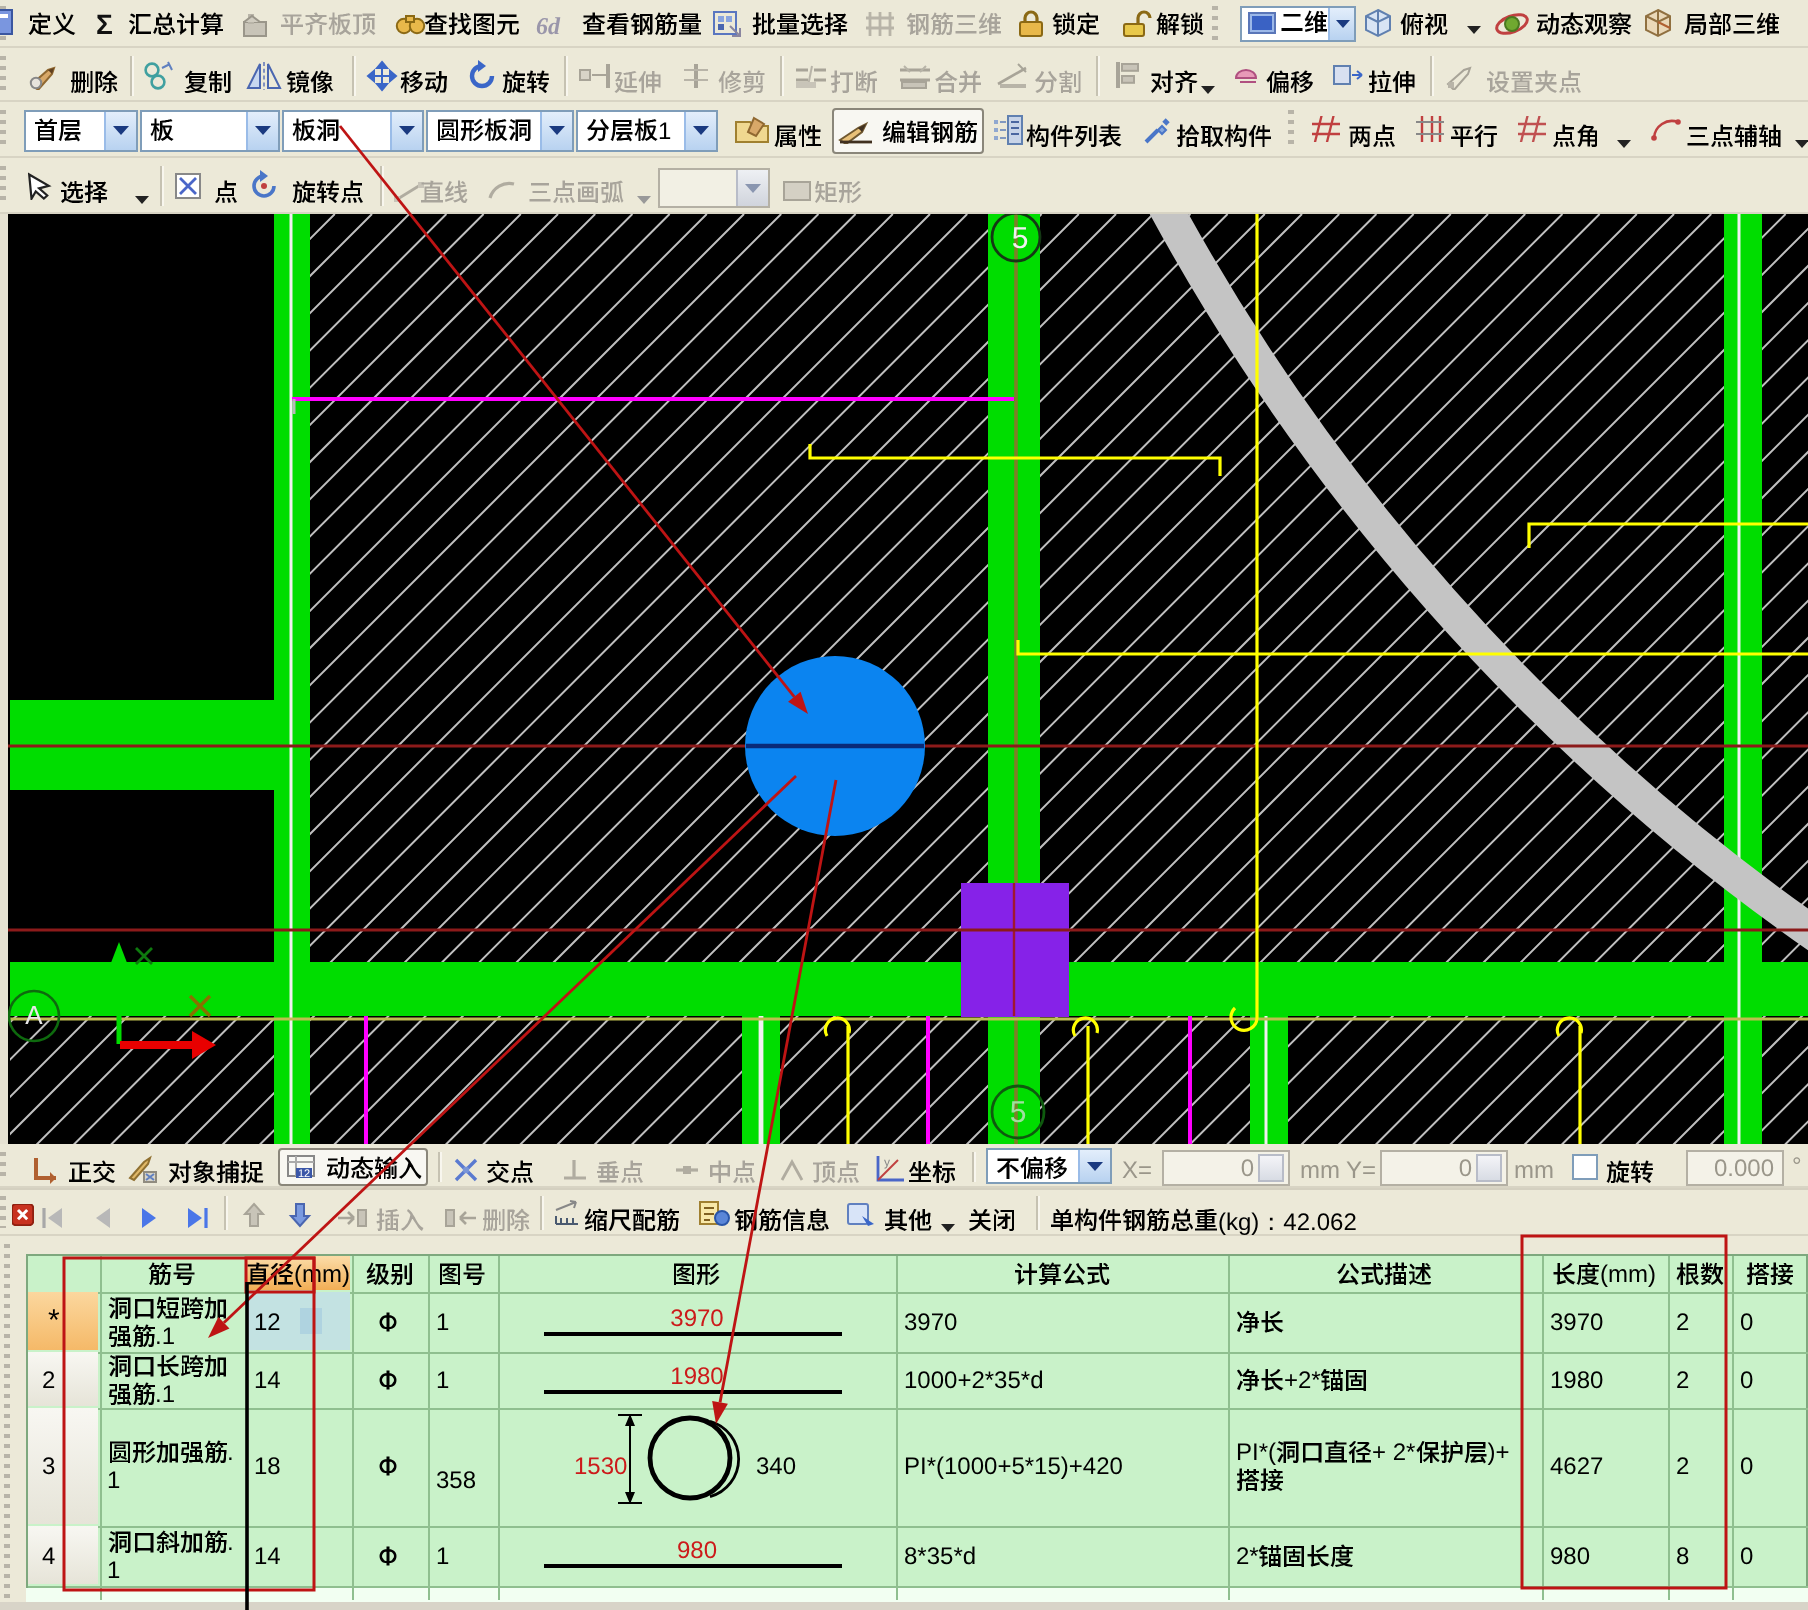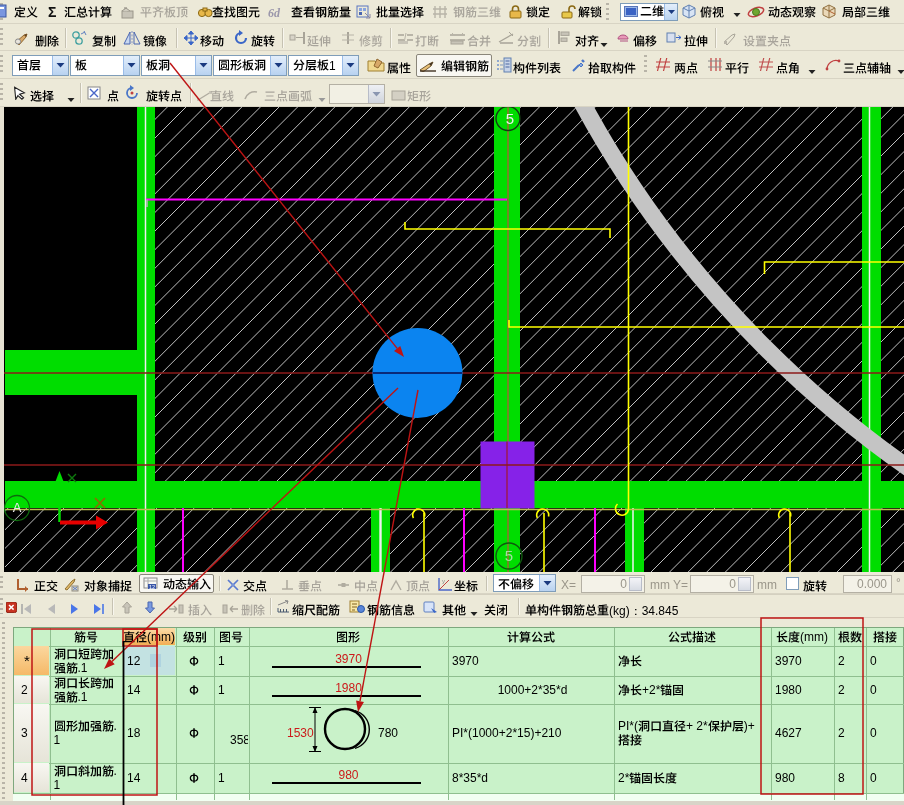--- a/index.html
+++ b/index.html
@@ -1027,21 +1027,21 @@
 <div class="it" style="left:525px;top:603px"><svg class="k" width="84" height="14" viewBox="0 0 84 14" style="vertical-align:0px">
       <g fill="#000" transform="translate(0,11.5) scale(0.25)">
         <use href="#u5355" x="0"></use>
         <use href="#u6784" x="48"></use>
         <use href="#u4EF6" x="96"></use>
         <use href="#u94A2" x="144"></use>
         <use href="#u7B4B" x="192"></use>
         <use href="#u603B" x="240"></use>
         <use href="#u91CD" x="288"></use>
       </g>
-    </svg><span class="lt">(kg)：34.845</span></div>
+    </svg><span class="lt">(kg)：42.062</span></div>
 <div style="position:absolute;left:0;top:618px;width:904px;height:187px;background:#ECE9D8"></div>
 <div style="position:absolute;left:2px;top:622px;width:3px;height:178px;background:repeating-linear-gradient(180deg,#B8B4A8 0 2px,#ECE9D8 2px 5px)"></div>
 <div style="position:absolute;left:13px;top:627px;width:891px;height:167px;background:#C9F2C9;border:1px solid #7EA87E"></div>
 <div style="position:absolute;left:13px;top:794px;width:891px;height:7px;background:#F2FFF2"></div>
 <div style="position:absolute;left:0px;top:801px;width:904px;height:4px;background:#D8D4C8"></div>
 <div style="position:absolute;left:49.5px;top:628px;width:1px;height:172px;background:#8FBF8F"></div>
 <div style="position:absolute;left:123px;top:628px;width:1px;height:172px;background:#8FBF8F"></div>
 <div style="position:absolute;left:176px;top:628px;width:1px;height:172px;background:#8FBF8F"></div>
 <div style="position:absolute;left:214px;top:628px;width:1px;height:172px;background:#8FBF8F"></div>
 <div style="position:absolute;left:249px;top:628px;width:1px;height:172px;background:#8FBF8F"></div>
@@ -1228,21 +1228,21 @@
 <div class="tc" style="left:176px;top:676px;width:37px;height:27px;justify-content:center;">
     <svg class="k" width="12" height="14" viewBox="0 0 12 14" style="vertical-align:0px">
       <g fill="#000" transform="translate(0,11.5) scale(0.25)">
         <use href="#u03A6" x="0"></use>
       </g>
     </svg>
   </div>
 <div class="tc" style="left:214px;top:676px;width:34px;height:27px;justify-content:flex-start;padding-left:4px;">
     <span>1</span>
   </div>
-<div class="tc" style="left:448px;top:676px;width:165px;height:27px;justify-content:center;padding-left:4px;">
+<div class="tc" style="left:448px;top:676px;width:165px;height:27px;justify-content:flex-start;padding-left:4px;">
     <span>1000+2*35*d</span>
   </div>
 <div class="tc" style="left:614px;top:676px;width:156px;height:27px;justify-content:flex-start;padding-left:4px;">
     <div>
       <div class="ln"><svg class="k" width="24" height="14" viewBox="0 0 24 14" style="vertical-align:0px">
           <g fill="#000" transform="translate(0,11.5) scale(0.25)">
             <use href="#u51C0" x="0"></use>
             <use href="#u957F" x="48"></use>
           </g>
         </svg><span class="lt">+2*</span><svg class="k" width="24" height="14" viewBox="0 0 24 14" style="vertical-align:0px">
@@ -1282,25 +1282,25 @@
 <div class="tc" style="left:123px;top:704px;width:52px;height:58px;justify-content:flex-start;padding-left:4px;">
     <span>18</span>
   </div>
 <div class="tc" style="left:176px;top:704px;width:37px;height:58px;justify-content:center;">
     <svg class="k" width="12" height="14" viewBox="0 0 12 14" style="vertical-align:0px">
       <g fill="#000" transform="translate(0,11.5) scale(0.25)">
         <use href="#u03A6" x="0"></use>
       </g>
     </svg>
   </div>
-<div class="tc" style="left:214px;top:704px;width:34px;height:72px;justify-content:flex-start;padding-left:16px;">
+<div class="tc" style="left:214px;top:704px;width:34px;height:72px;justify-content:flex-start;padding-left:4px;">
     <span>358</span>
   </div>
 <div class="tc" style="left:448px;top:704px;width:165px;height:58px;justify-content:flex-start;padding-left:4px;">
-    <span>PI*(1000+2*15)+210</span>
+    <span>PI*(1000+5*15)+420</span>
   </div>
 <div class="tc" style="left:614px;top:704px;width:156px;height:58px;justify-content:flex-start;padding-left:4px;">
     <div>
       <div class="ln"><span class="lt">PI*(</span><svg class="k" width="48" height="14" viewBox="0 0 48 14" style="vertical-align:0px">
           <g fill="#000" transform="translate(0,11.5) scale(0.25)">
             <use href="#u6D1E" x="0"></use>
             <use href="#u53E3" x="48"></use>
             <use href="#u76F4" x="96"></use>
             <use href="#u5F84" x="144"></use>
           </g>
@@ -1390,21 +1390,21 @@
 <div style="position:absolute;left:249px;top:767.5px;width:199px;text-align:center" class="redlab">980</div>
 <svg style="position:absolute;left:249px;top:704px" width="199" height="59" viewBox="0 0 199 59">
 <circle cx="96" cy="25" r="20" fill="none" stroke="#000" stroke-width="2.4"></circle>
 <path d="M106 6.7A19.5 19.5 0 0 1 106 44.3" fill="none" stroke="#000" stroke-width="1.4"></path>
 <line x1="66" y1="3" x2="66" y2="48" stroke="#000" stroke-width="1"></line>
 <path d="M66 3l-2.5 6h5zM66 48l-2.5-6h5z" fill="#000"></path>
 <line x1="60" y1="3.5" x2="72" y2="3.5" stroke="#000"></line>
 <line x1="60" y1="47.5" x2="72" y2="47.5" stroke="#000"></line>
 </svg>
 <div class="redlab" style="position:absolute;left:287px;top:726px">1530</div>
-<div style="position:absolute;left:378px;top:726px;font-size:12px">780</div>
+<div style="position:absolute;left:378px;top:726px;font-size:12px">340</div>
 <svg id="ann" width="904" height="805" viewBox="0 0 904 805">
     <line x1="170" y1="63" x2="397.15" y2="348.393" stroke="#BE1414" stroke-width="1.4"></line>
     <path d="M404 357L394.02 350.884L400.279 345.902Z" fill="#BE1414"></path>
     <line x1="398" y1="388" x2="111.952" y2="661.4" stroke="#BE1414" stroke-width="1.4"></line>
     <path d="M104 669L109.188 658.508L114.716 664.291Z" fill="#BE1414"></path>
     <line x1="418" y1="390" x2="360.015" y2="701.186" stroke="#BE1414" stroke-width="1.4"></line>
     <path d="M358 712L356.083 700.453L363.947 701.919Z" fill="#BE1414"></path>
     <rect x="32" y="629" width="125" height="166" fill="none" stroke="#BE1414" stroke-width="1.5"></rect>
     <rect x="123" y="629" width="34" height="17" fill="none" stroke="#BE1414" stroke-width="1.5"></rect>
     <rect x="761" y="618" width="102" height="176" fill="none" stroke="#BE1414" stroke-width="1.5"></rect>

